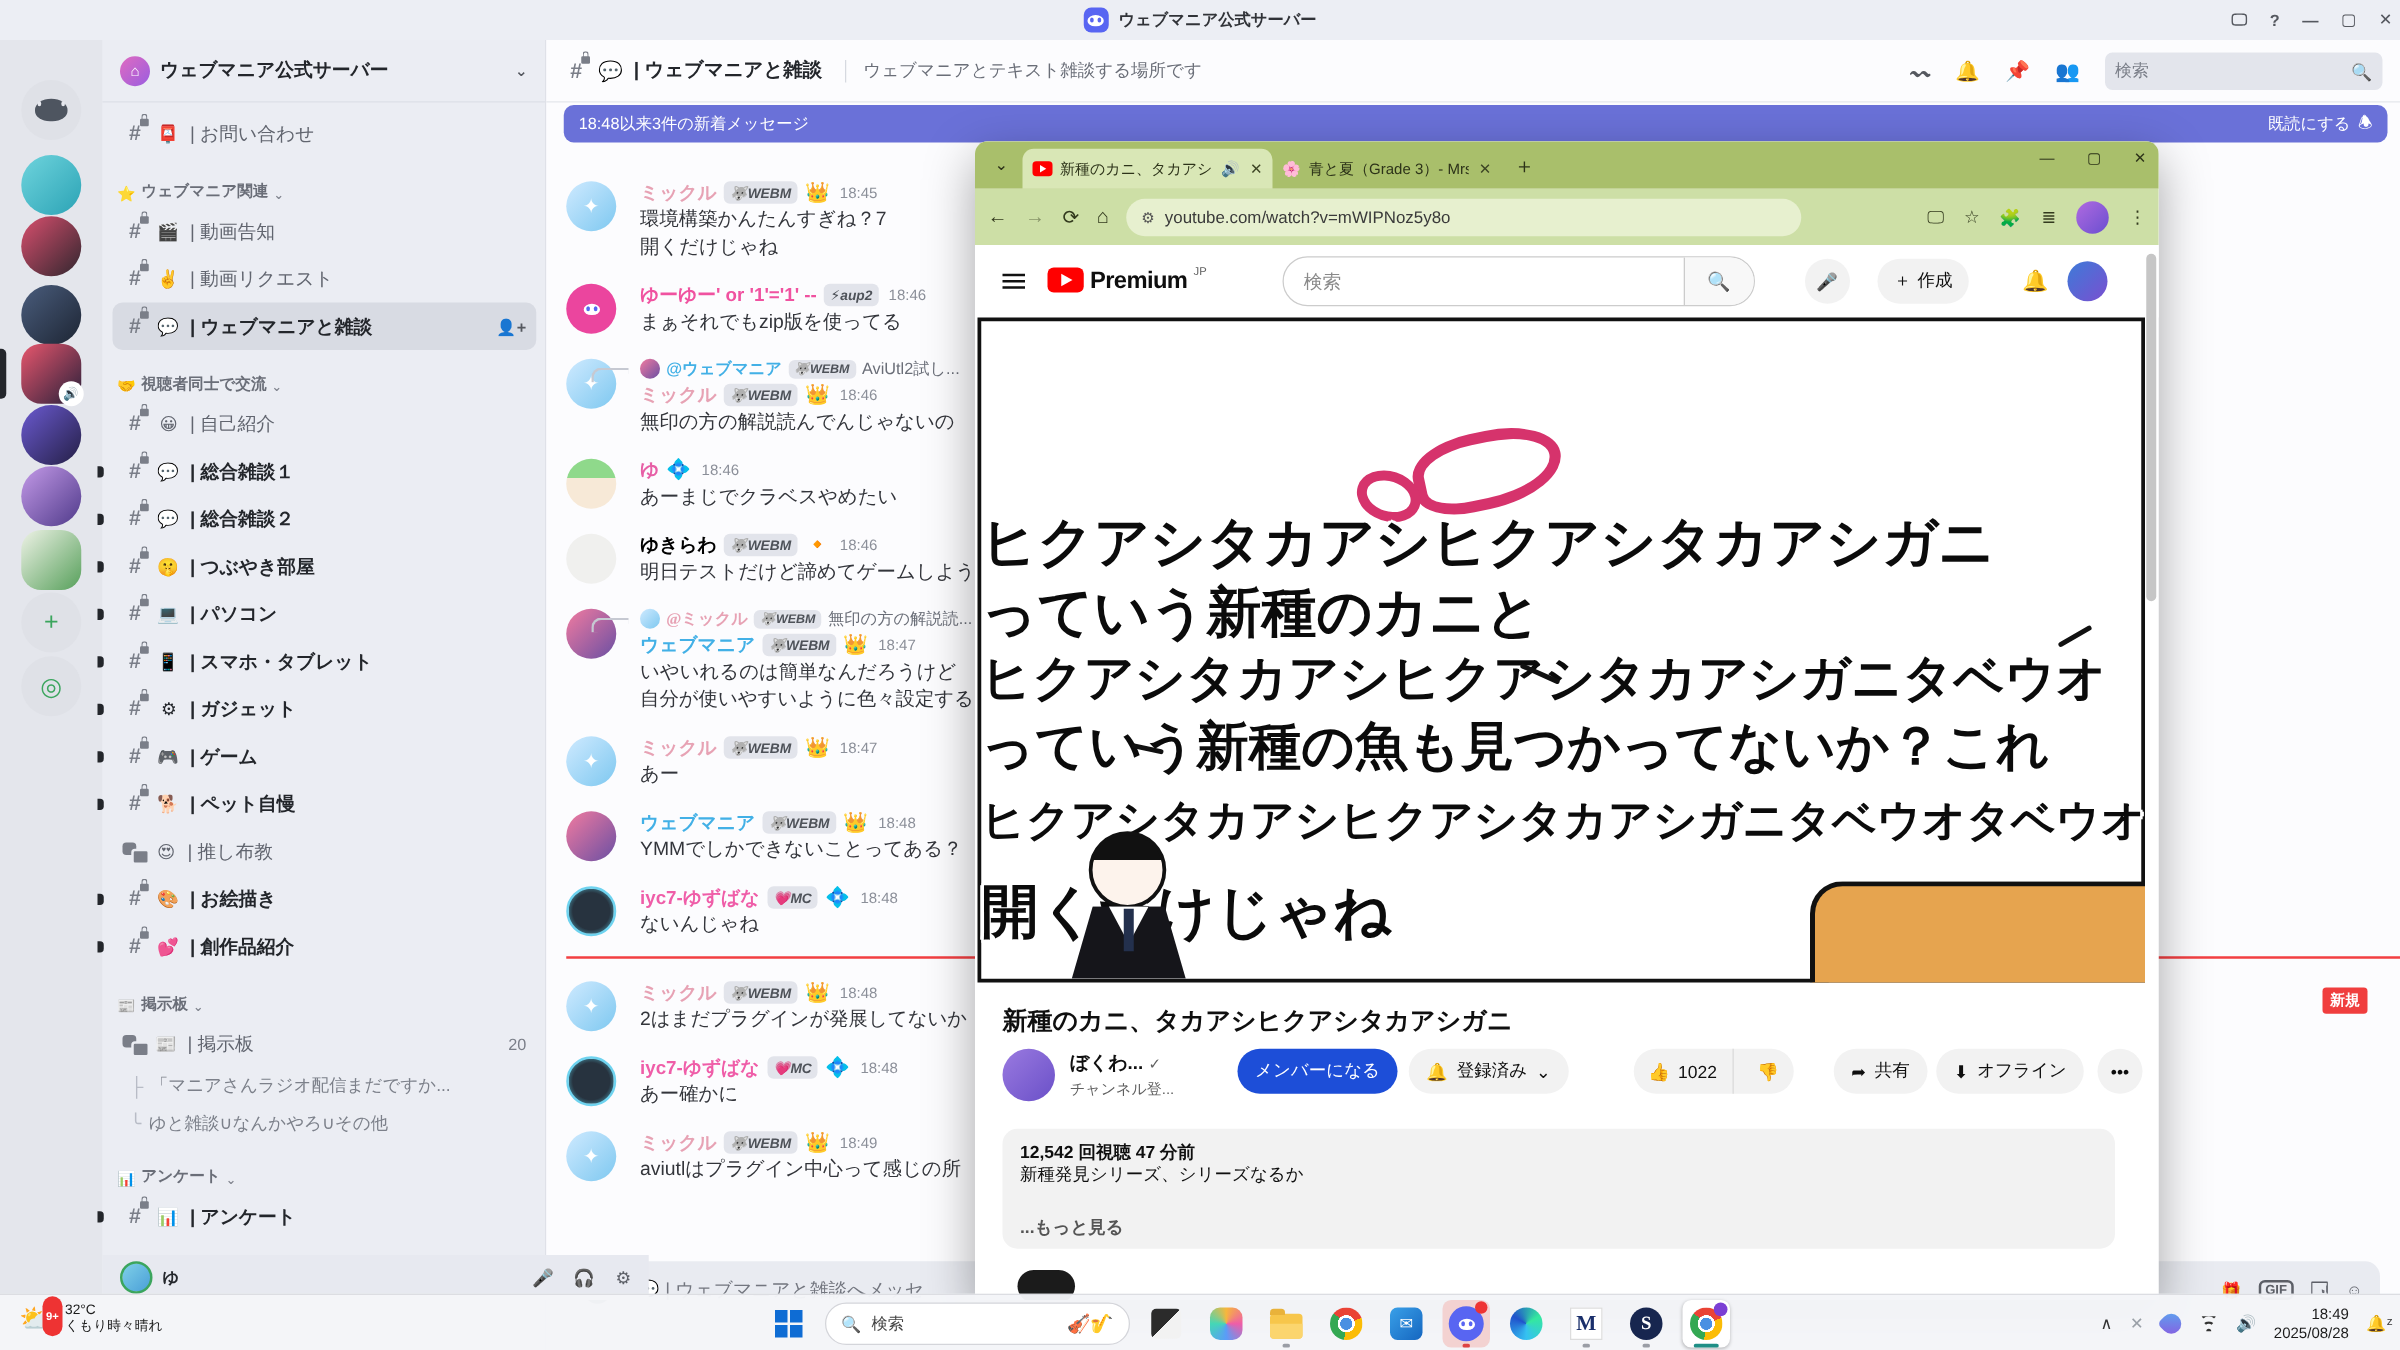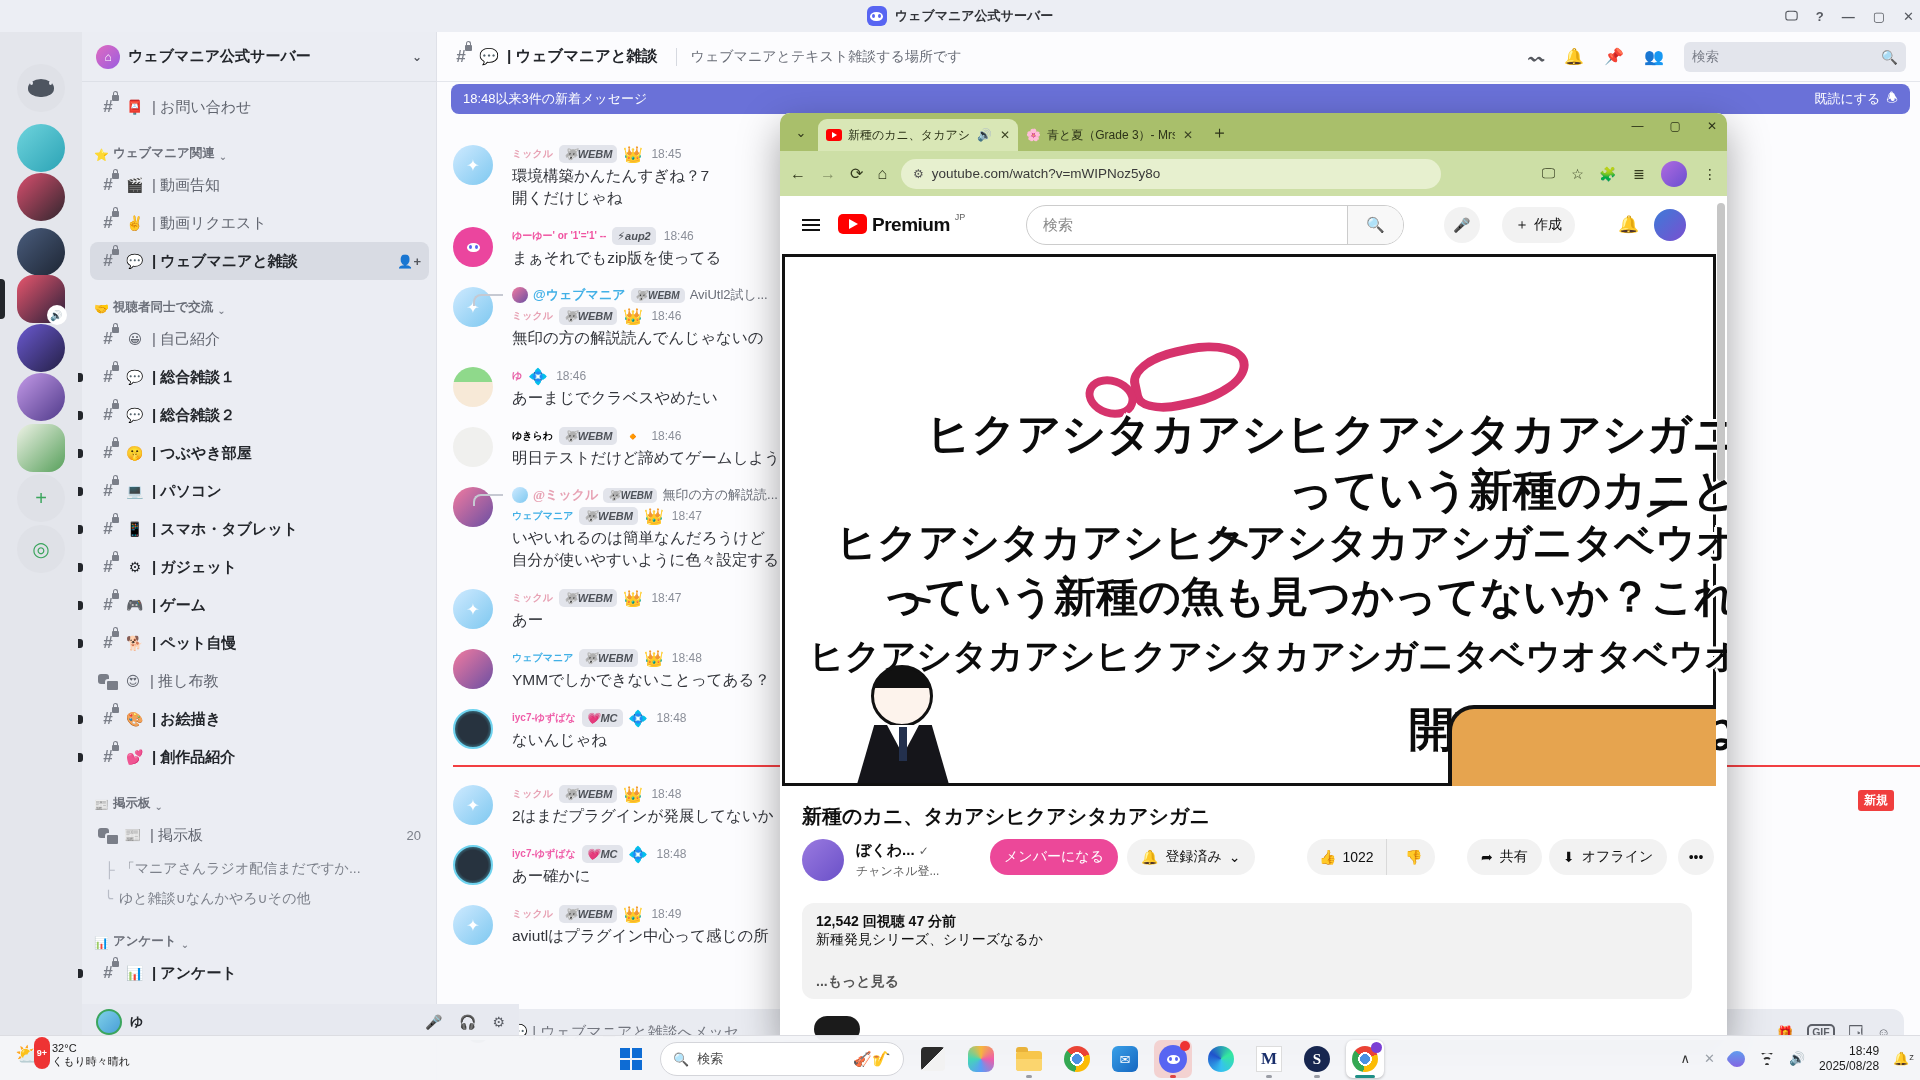--- a/index.html
+++ b/index.html
@@ -57,21 +57,21 @@
   #chat-head .desc{font-size:14px;color:#6a6e78;margin-left:10px;border-left:1px solid #d6d9e0;padding-left:14px;white-space:nowrap;}
   #chat-tools{margin-left:auto;display:flex;align-items:center;gap:20px;color:#55585f;font-size:16px;}
   #chat-search{width:222px;height:30px;background:#e3e5ec;border-radius:6px;display:flex;align-items:center;padding:0 8px;color:#7a7e88;font-size:13.5px;}
   #chat-search .mag{margin-left:auto;}
   #nbanner{position:absolute;left:14px;right:10px;top:52px;height:30px;background:#6a71d8;border-radius:8px;color:#fff;font-size:13px;display:flex;align-items:center;padding:0 12px;z-index:1;}
   #nbanner .mark{margin-left:auto;display:flex;gap:6px;align-items:center;}
   #msgs{position:absolute;left:0;top:95px;width:1483px;}
   .msg{position:relative;margin:16px 0 0 0;padding-left:75px;min-height:44px;}
   .msg .av{position:absolute;left:16px;top:2px;width:40px;height:40px;border-radius:50%;display:flex;align-items:center;justify-content:center;}
   .nrow{display:flex;align-items:center;gap:6px;height:22px;}
-  .uname{font-size:10px;font-weight:600;}
+  .uname{font-size:15px;font-weight:600;}
   .badge{display:inline-flex;align-items:center;gap:3px;background:#e2e4eb;border-radius:5px;padding:0 5px;height:18px;font-size:11px;font-weight:700;color:#4e5259;font-style:italic;}
   .ts{font-size:12px;color:#8b8f99;margin-left:2px;}
   .mline{font-size:15.5px;color:#33353b;line-height:22px;white-space:nowrap;}
   .rrow{display:flex;align-items:center;gap:5px;height:20px;font-size:13px;color:#6a6e78;position:relative;white-space:nowrap;}
   .rrow .rspine{position:absolute;left:-39px;top:9px;width:30px;height:12px;border-left:2px solid #c6c9d2;border-top:2px solid #c6c9d2;border-top-left-radius:8px;}
   .rrow .rav{width:16px;height:16px;border-radius:50%;flex:0 0 auto;}
   .rrow .rname{font-weight:600;}
   .newdiv{position:relative;height:2px;background:#f23f42;margin:14px 0 0 16px;}
   #chat-input{position:absolute;left:16px;right:16px;top:977px;height:46px;background:#e9ebf1;border-radius:12px;display:flex;align-items:center;padding:0 14px;gap:12px;color:#73767f;font-size:15px;z-index:2;}
   #chat-input .plus{width:22px;height:22px;border-radius:50%;background:#6f737c;color:#e9ebf1;font-size:16px;display:flex;align-items:center;justify-content:center;}
@@ -106,22 +106,22 @@
   #ytsup{font-size:9px;color:#606060;margin-top:-2px;}
   #ytsearch{position:absolute;left:246px;top:9px;width:378px;height:40px;border:1px solid #ccc;border-radius:20px;display:flex;align-items:center;overflow:hidden;}
   #ytsearch .sin{flex:1;padding-left:16px;color:#8a8a8a;font-size:15px;}
   #ytsearch .sbtn{width:56px;height:40px;background:#f8f8f8;border-left:1px solid #ccc;display:flex;align-items:center;justify-content:center;color:#222;font-size:15px;}
   #ytmic{position:absolute;left:664px;top:11px;width:36px;height:36px;border-radius:50%;background:#f2f2f2;display:flex;align-items:center;justify-content:center;font-size:14px;}
   #ytcreate{position:absolute;left:722px;top:11px;height:36px;border-radius:18px;background:#f2f2f2;display:flex;align-items:center;padding:0 13px;font-size:14px;color:#0f0f0f;gap:5px;}
   #ytbell{position:absolute;left:838px;top:18px;font-size:17px;color:#0f0f0f;}
   #ytavatar{position:absolute;left:874px;top:13px;width:32px;height:32px;border-radius:50%;background:linear-gradient(135deg,#3d7bd8,#7a4fd0);display:flex;align-items:center;justify-content:center;color:#fff;font-size:11px;}
 
   #video{position:absolute;left:2px;top:141px;width:934px;height:532px;background:#fff;border:3px solid #111;}
-  .vline{position:absolute;left:0;width:100%;text-align:right;font-weight:900;color:#0b0b0b;white-space:nowrap;
-    text-shadow:-3px 0 0 #fff,3px 0 0 #fff,0 -3px 0 #fff,0 3px 0 #fff,-2px -2px 0 #fff,2px 2px 0 #fff,-2px 2px 0 #fff,2px -2px 0 #fff;margin-left:24px;}
+  .vline{position:absolute;left:0;width:100%;text-align:left;font-weight:900;color:#0b0b0b;white-space:nowrap;
+    text-shadow:-3px 0 0 #fff,3px 0 0 #fff,0 -3px 0 #fff,0 3px 0 #fff,-2px -2px 0 #fff,2px 2px 0 #fff,-2px 2px 0 #fff,2px -2px 0 #fff;}
   .crab1{position:absolute;left:345px;top:88px;width:120px;height:62px;border:9px solid #d6336c;border-radius:48% 52% 60% 40%;transform:rotate(-12deg);}
   .crab2{position:absolute;left:300px;top:120px;width:52px;height:40px;border:8px solid #d6336c;border-radius:50%;transform:rotate(18deg);}
   .suitman{position:absolute;left:58px;top:408px;width:120px;height:118px;}
   .suithead{position:absolute;left:28px;top:0;width:62px;height:62px;border-radius:50%;border:3px solid #111;background:linear-gradient(180deg,#111 36%,#fdf3ec 36%);}
   .suitbody{position:absolute;left:0;top:60px;width:120px;height:58px;background:#15151a;clip-path:polygon(12% 100%,26% 0,74% 0,88% 100%);}
   .suitshirt{position:absolute;left:44px;top:60px;width:32px;height:30px;background:#fff;clip-path:polygon(0 0,100% 0,50% 100%);}
   .suittie{position:absolute;left:56px;top:62px;width:8px;height:34px;background:#23304d;}
   .orangeblk{position:absolute;left:663px;top:448px;width:268px;height:81px;background:#e6a44f;border-top:4px solid #111;border-left:4px solid #111;border-radius:26px 0 0 0;}
   .scrib{position:absolute;background:#111;border-radius:2px;}
   #bscroll{position:absolute;right:2px;top:90px;width:8px;height:278px;background:#c6c6c6;border-radius:4px;}
@@ -621,21 +621,21 @@
       <span class="scrib" style="left:860px;top:250px;width:30px;height:4px;transform:rotate(-30deg);"></span>
       <span class="scrib" style="left:120px;top:340px;width:26px;height:4px;transform:rotate(12deg);"></span>
     </div>
     <div id="bscroll"></div>
 
     <div id="vtitle">新種のカニ、タカアシヒクアシタカアシガニ</div>
     <div id="chrow">
       <span id="chav"></span>
       <span id="chname">ぼくわ... <span style="color: rgb(96, 96, 96); font-size: 12px;">✓</span></span>
       <span id="chsub">チャンネル登...</span>
-      <span class="ytpill" id="memberbtn" style="left:188px;background:#ec4899;color:#fff;">メンバーになる</span>
+      <span class="ytpill" id="memberbtn" style="left:188px;background:#1d4ed8;color:#fff;">メンバーになる</span>
       <span class="ytpill" id="subbtn" style="left:325px;">
           <span>🔔</span>
           <span>登録済み</span>
           <span>⌄</span>
         </span>
       <span class="ytpill" id="likebtn" style="left:505px;padding:0;">
           <span style="display: flex; align-items: center; gap: 6px; padding: 0px 12px; border-right: 1px solid rgb(217, 217, 217); height: 100%;">
             <span>👍</span>
             <span>1022</span>
           </span>

